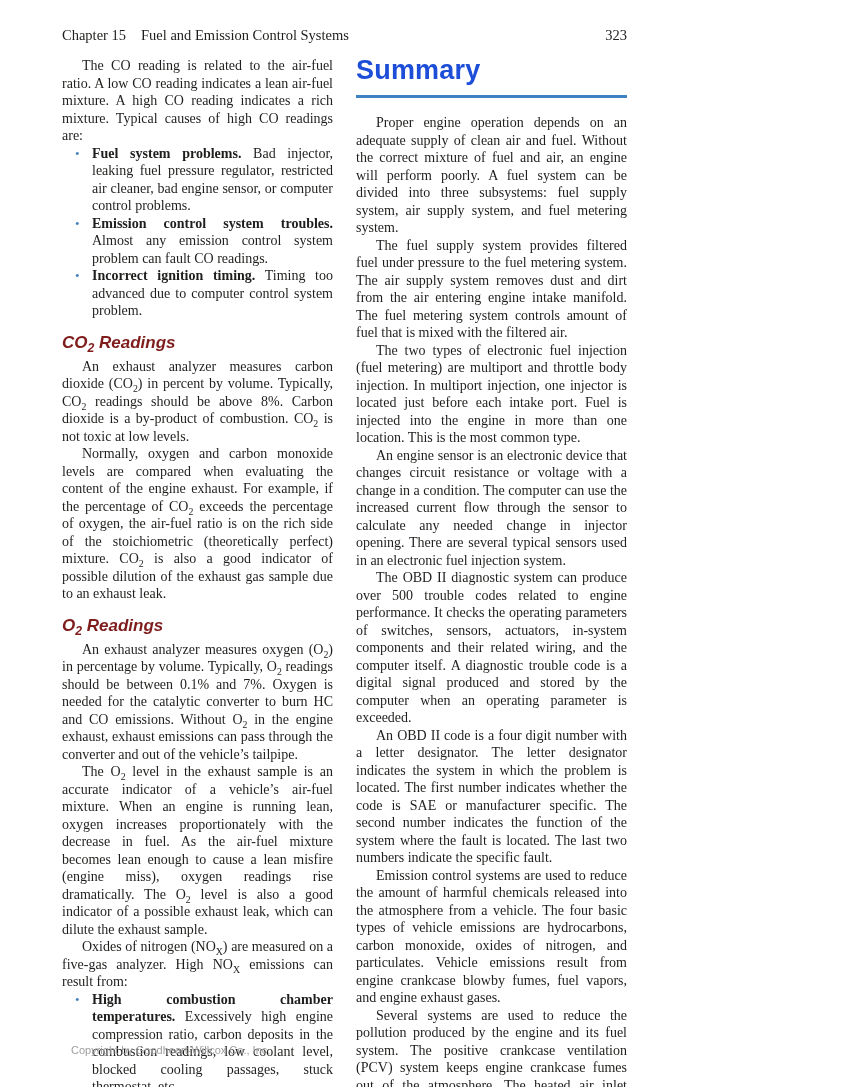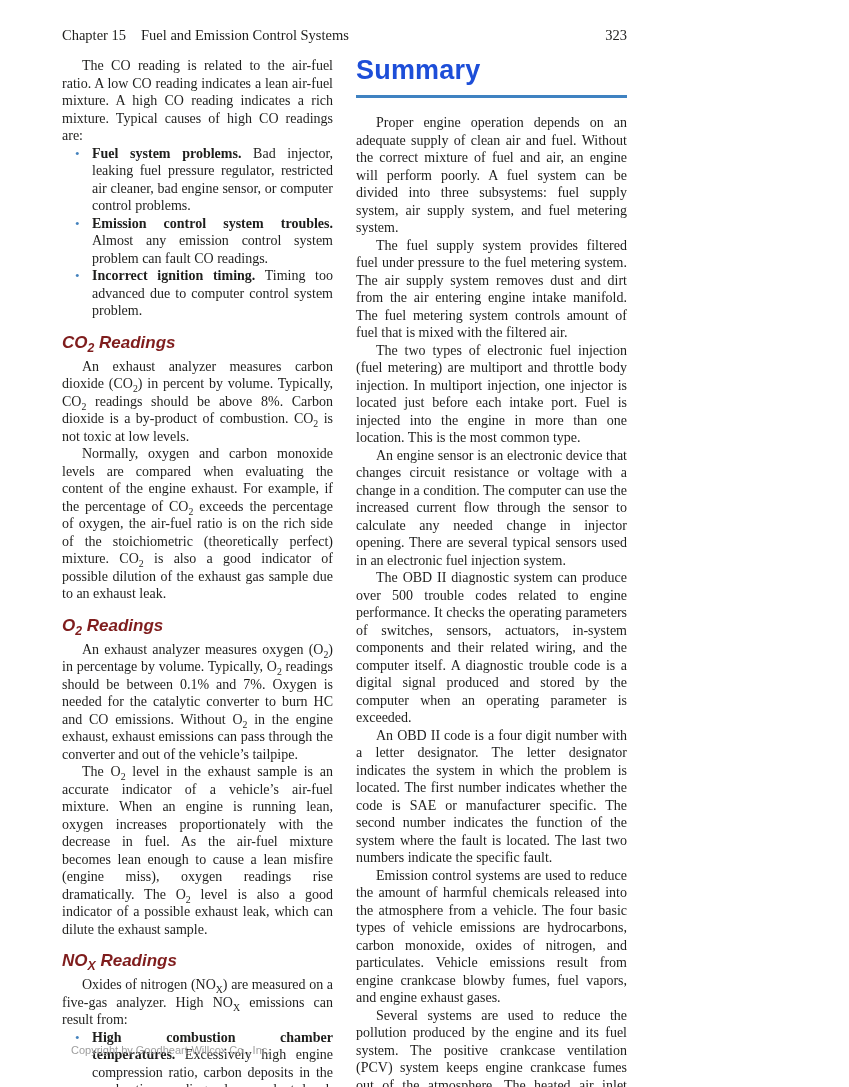--- a/index.html
+++ b/index.html
@@ -115,21 +115,20 @@
       </div>
 
       <h3 class="section-heading">CO<sub>2</sub> Readings</h3>
       <p class="body-text indent">An exhaust analyzer measures carbon dioxide (CO<sub>2</sub>) in percent by volume. Typically, CO<sub>2</sub> readings should be above 8%. Carbon dioxide is a by-product of combustion. CO<sub>2</sub> is not toxic at low levels.</p>
       <p class="body-text indent">Normally, oxygen and carbon monoxide levels are compared when evaluating the content of the engine exhaust. For example, if the percentage of CO<sub>2</sub> exceeds the percentage of oxygen, the air-fuel ratio is on the rich side of the stoichiometric (theoretically perfect) mixture. CO<sub>2</sub> is also a good indicator of possible dilution of the exhaust gas sample due to an exhaust leak.</p>
 
       <h3 class="section-heading">O<sub>2</sub> Readings</h3>
       <p class="body-text indent">An exhaust analyzer measures oxygen (O<sub>2</sub>) in percentage by volume. Typically, O<sub>2</sub> readings should be between 0.1% and 7%. Oxygen is needed for the catalytic converter to burn HC and CO emissions. Without O<sub>2</sub> in the engine exhaust, exhaust emissions can pass through the converter and out of the vehicle’s tailpipe.</p>
       <p class="body-text indent">The O<sub>2</sub> level in the exhaust sample is an accurate indicator of a vehicle’s air-fuel mixture. When an engine is running lean, oxygen increases proportionately with the decrease in fuel. As the air-fuel mixture becomes lean enough to cause a lean misfire (engine miss), oxygen readings rise dramatically. The O<sub>2</sub> level is also a good indicator of a possible exhaust leak, which can dilute the exhaust sample.</p>
 
-      <h3 class="section-heading">NO<sub>X</sub> Readings</h3>
       <p class="body-text indent">Oxides of nitrogen (NO<sub>X</sub>) are measured on a five-gas analyzer. High NO<sub>X</sub> emissions can result from:</p>
 
       <div class="bullet-list">
         <div class="bullet-item">
           <span class="bullet-marker">•</span>
           <div class="bullet-text"><b>High combustion chamber temperatures.</b> <span>Excessively high engine compression ratio, carbon deposits in the combustion readings, low coolant level, blocked cooling passages, stuck thermostat, etc.</span></div>
         </div>
         <div class="bullet-item">
           <span class="bullet-marker">•</span>
           <div class="bullet-text"><b>EGR system problems.</b> <span>Burned gases are not being injected into the intake manifold and combustion flame temperature is too high.</span></div>

